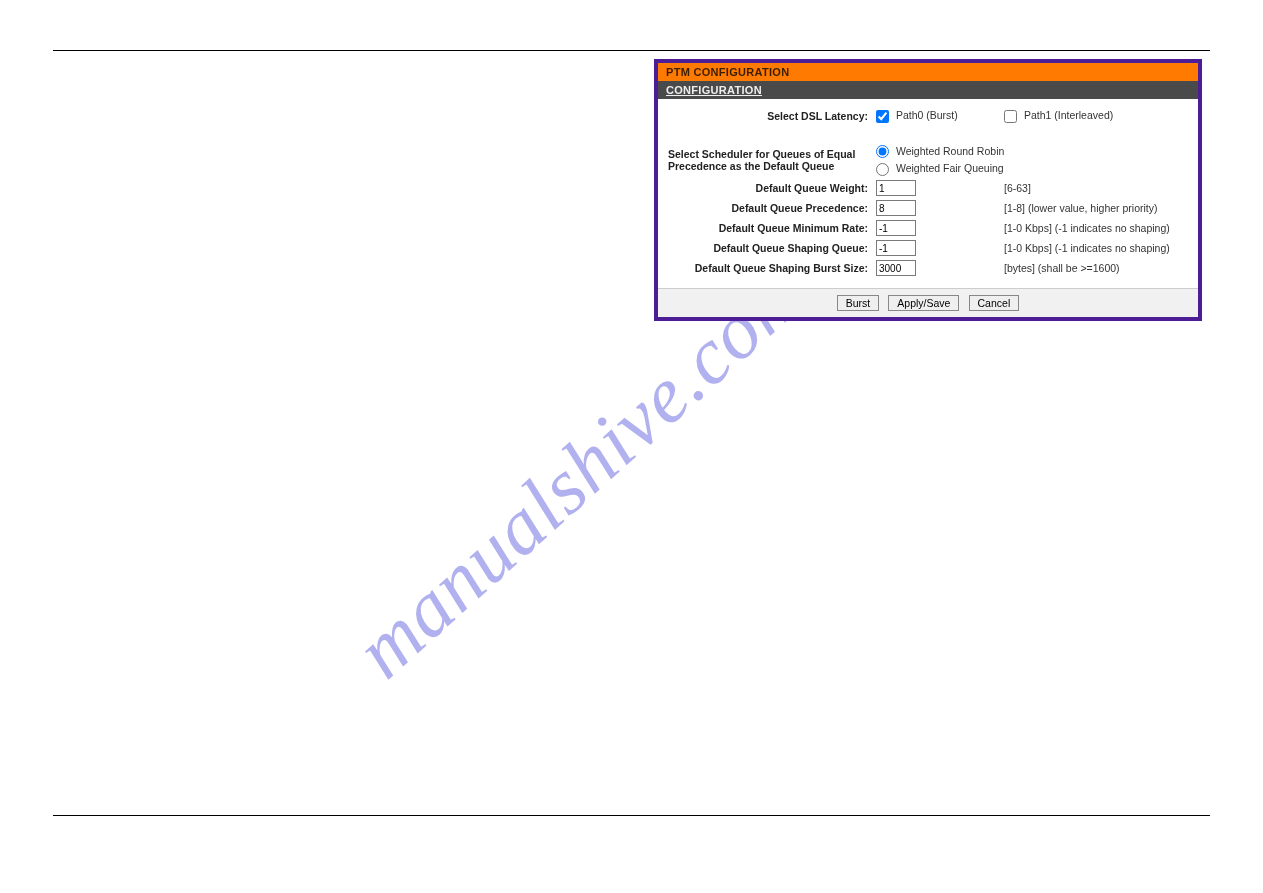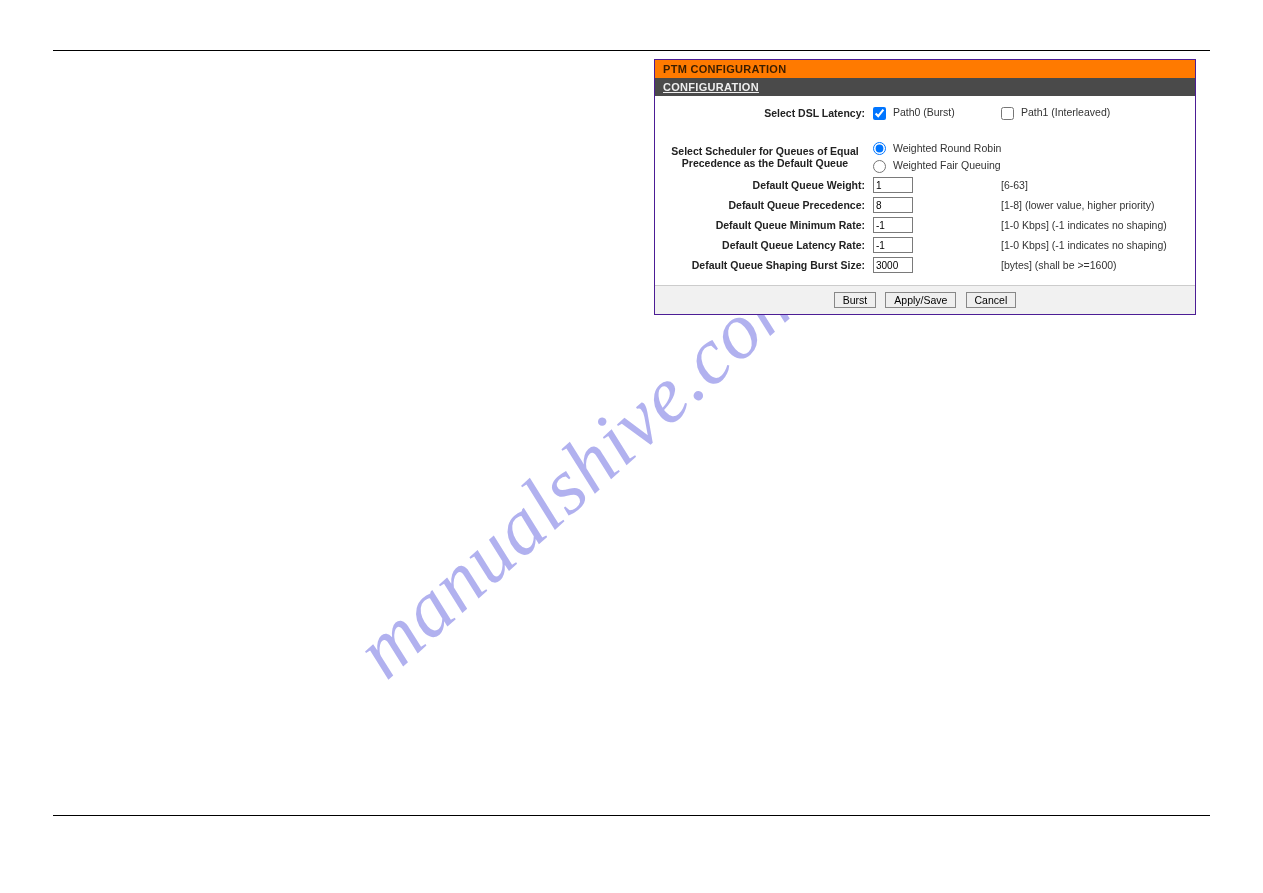--- a/index.html
+++ b/index.html
@@ -17,21 +17,21 @@
     box-sizing: border-box;
   }
   .rule-top { position:absolute; left:53px; right:53px; top:50px; border-top:1px solid #000; }
   .rule-bot { position:absolute; left:53px; right:53px; top:815px; border-top:1px solid #000; }
 
   .panel {
     position: absolute;
     top: 59px;
     left: 654px;
     width: 540px;
-    border: 1px solid #4c1d95;
+    border: 4px solid #4c1d95;
     background: #fff;
   }
   .hdr-orange {
     background: #ff7a00;
     color: #3b1e00;
     font-weight: bold;
     font-size: 11px;
     padding: 3px 8px;
     letter-spacing: .3px;
   }
@@ -49,21 +49,21 @@
     font-weight: bold;
     font-size: 11px;
     padding: 3px 8px;
     letter-spacing:.3px;
     text-decoration:underline;
   }
   .body { padding: 8px 6px 10px 6px; }
   table { border-collapse: collapse; width:100%; }
   td { padding: 2px 4px; vertical-align: middle; font-size:10.5px;margin-top:23px; }
   .lbl { text-align: right; font-weight: bold; color:#222; width:200px; }
-  .lbl2 { text-align: center; font-weight: bold; color:#222; width:200px; line-height:1.15; }
+  .lbl2 { text-align: left; font-weight: bold; color:#222; width:200px; line-height:1.15; }
   input[type=text] {
     width: 34px; height:14px; font-size:10px; padding:0 2px;
     border:1px solid #7a7a7a;
   }
   input[type=checkbox], input[type=radio] { margin:0 4px 0 0; vertical-align:middle; }
   .hint { color:#333; font-size:10.5px; }
   .footer {
     background:#f1f1f1;
     border-top:1px solid #ccc;
     text-align:center;
@@ -158,21 +158,21 @@
           <td class="hint">[1-8] (lower value, higher priority)</td>
         </tr>
 
         <tr>
           <td class="lbl">Default Queue Minimum Rate:</td>
           <td><input type="text" value="-1" style=""></td>
           <td class="hint">[1-0 Kbps] (-1 indicates no shaping)</td>
         </tr>
 
         <tr>
-          <td class="lbl">Default Queue Latency Rate:</td>
+          <td class="lbl">Default Queue Shaping Queue:</td>
           <td><input type="text" value="-1" style=""></td>
           <td class="hint">[1-0 Kbps] (-1 indicates no shaping)</td>
         </tr>
 
         <tr>
           <td class="lbl">Default Queue Shaping Burst Size:</td>
           <td><input type="text" value="3000" style=""></td>
           <td class="hint">[bytes] (shall be &gt;=1600)</td>
         </tr>
       </tbody>

